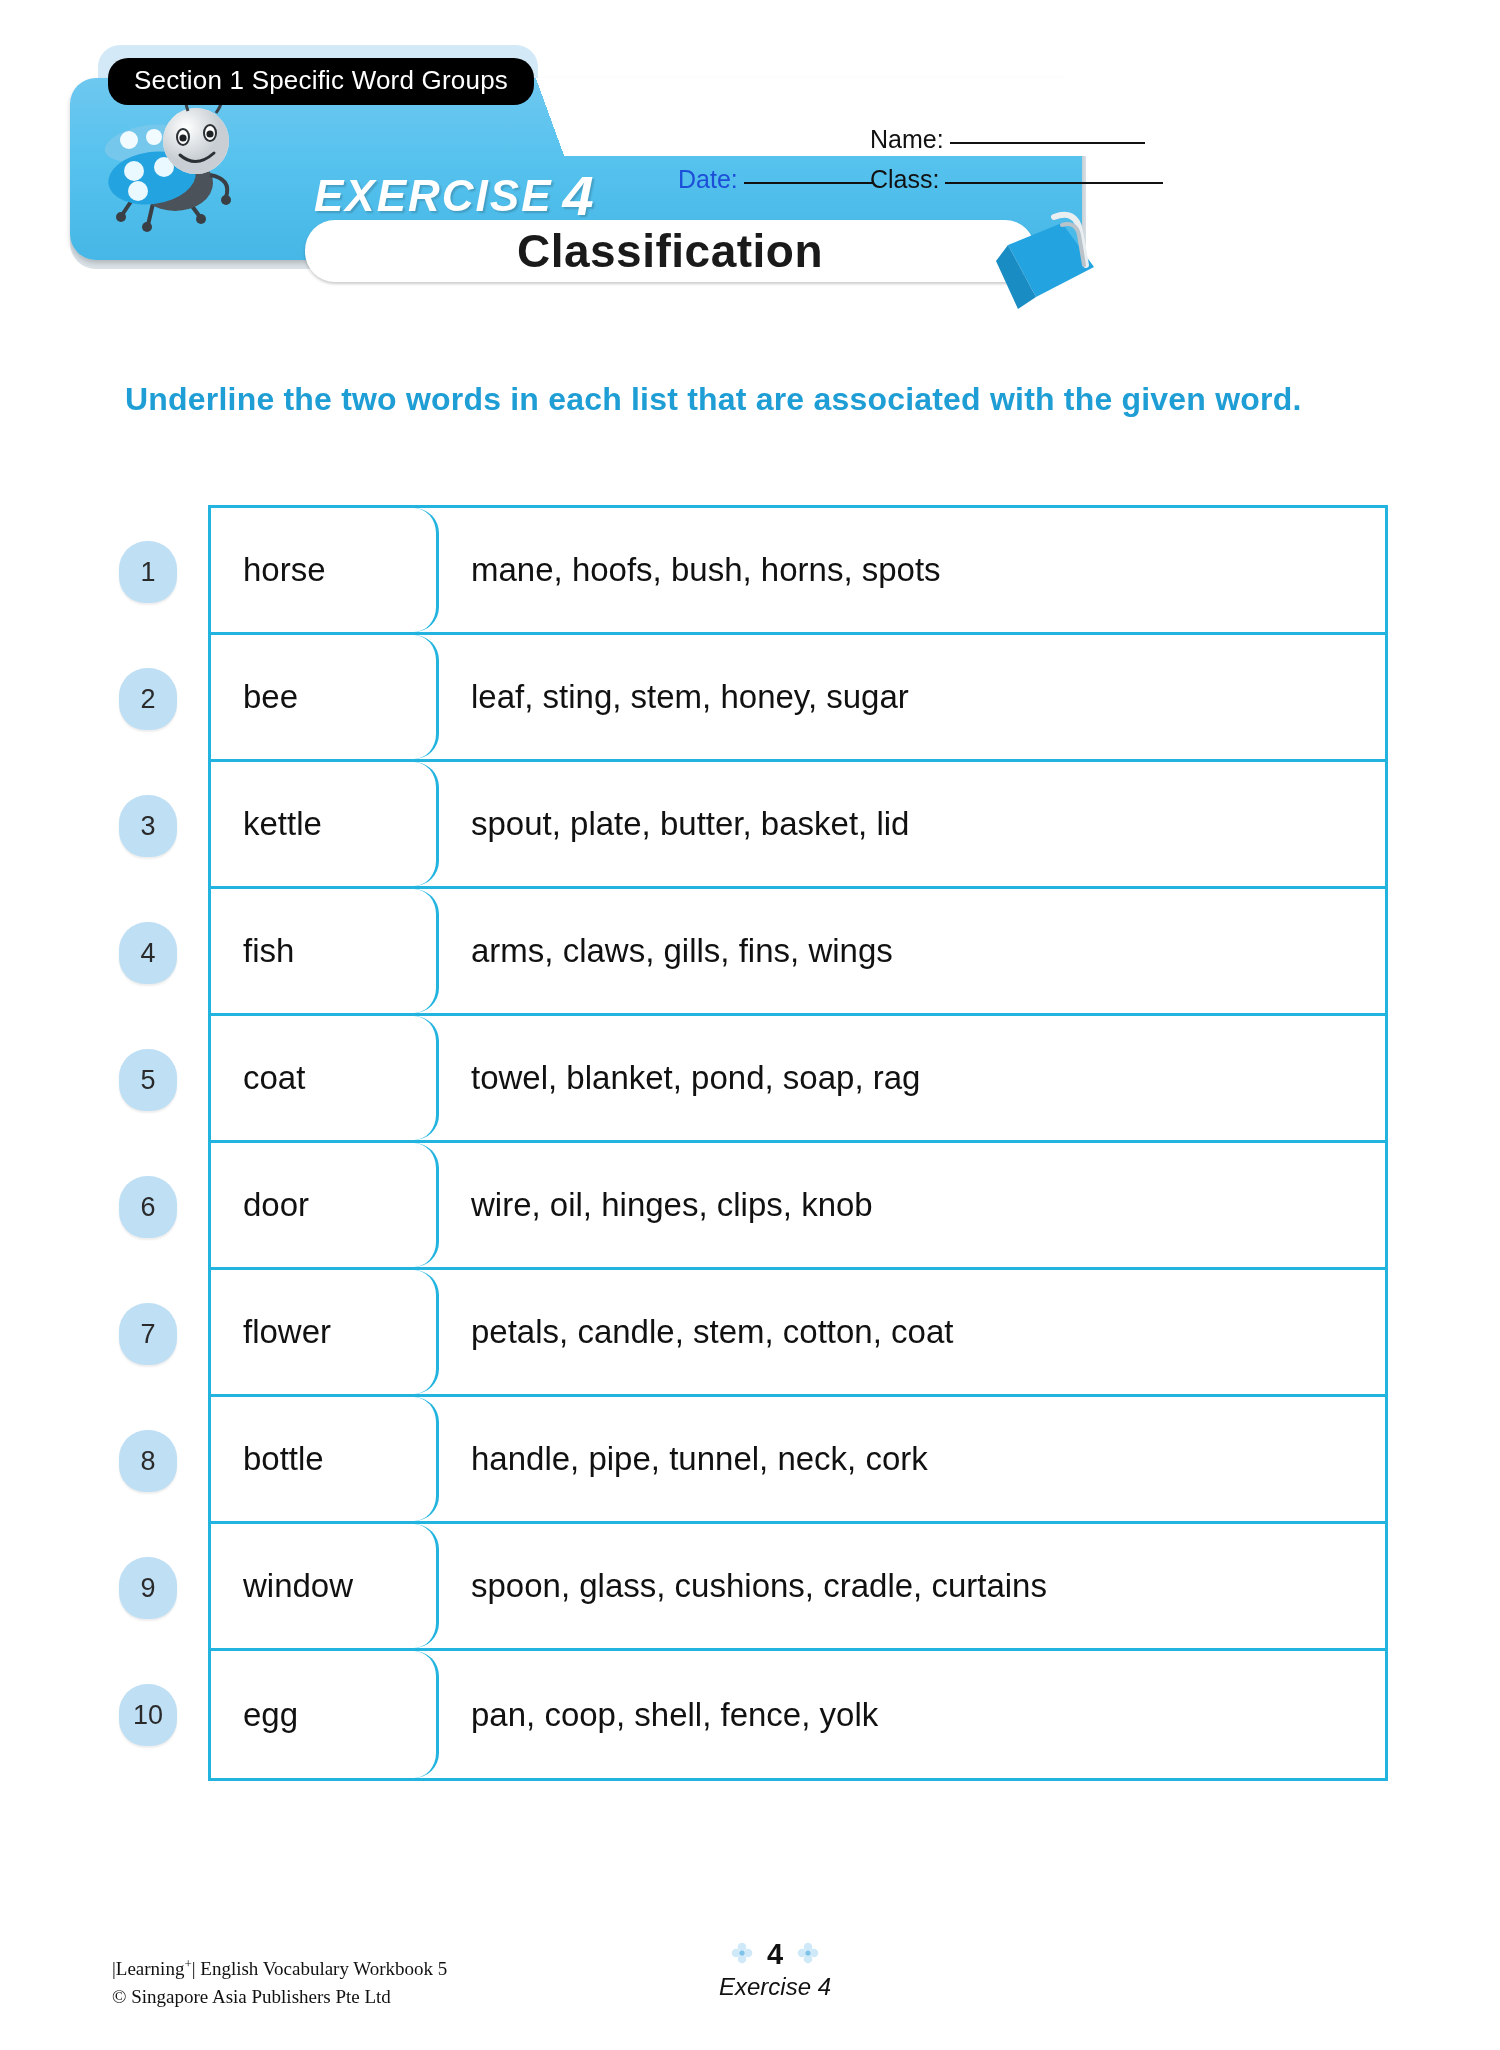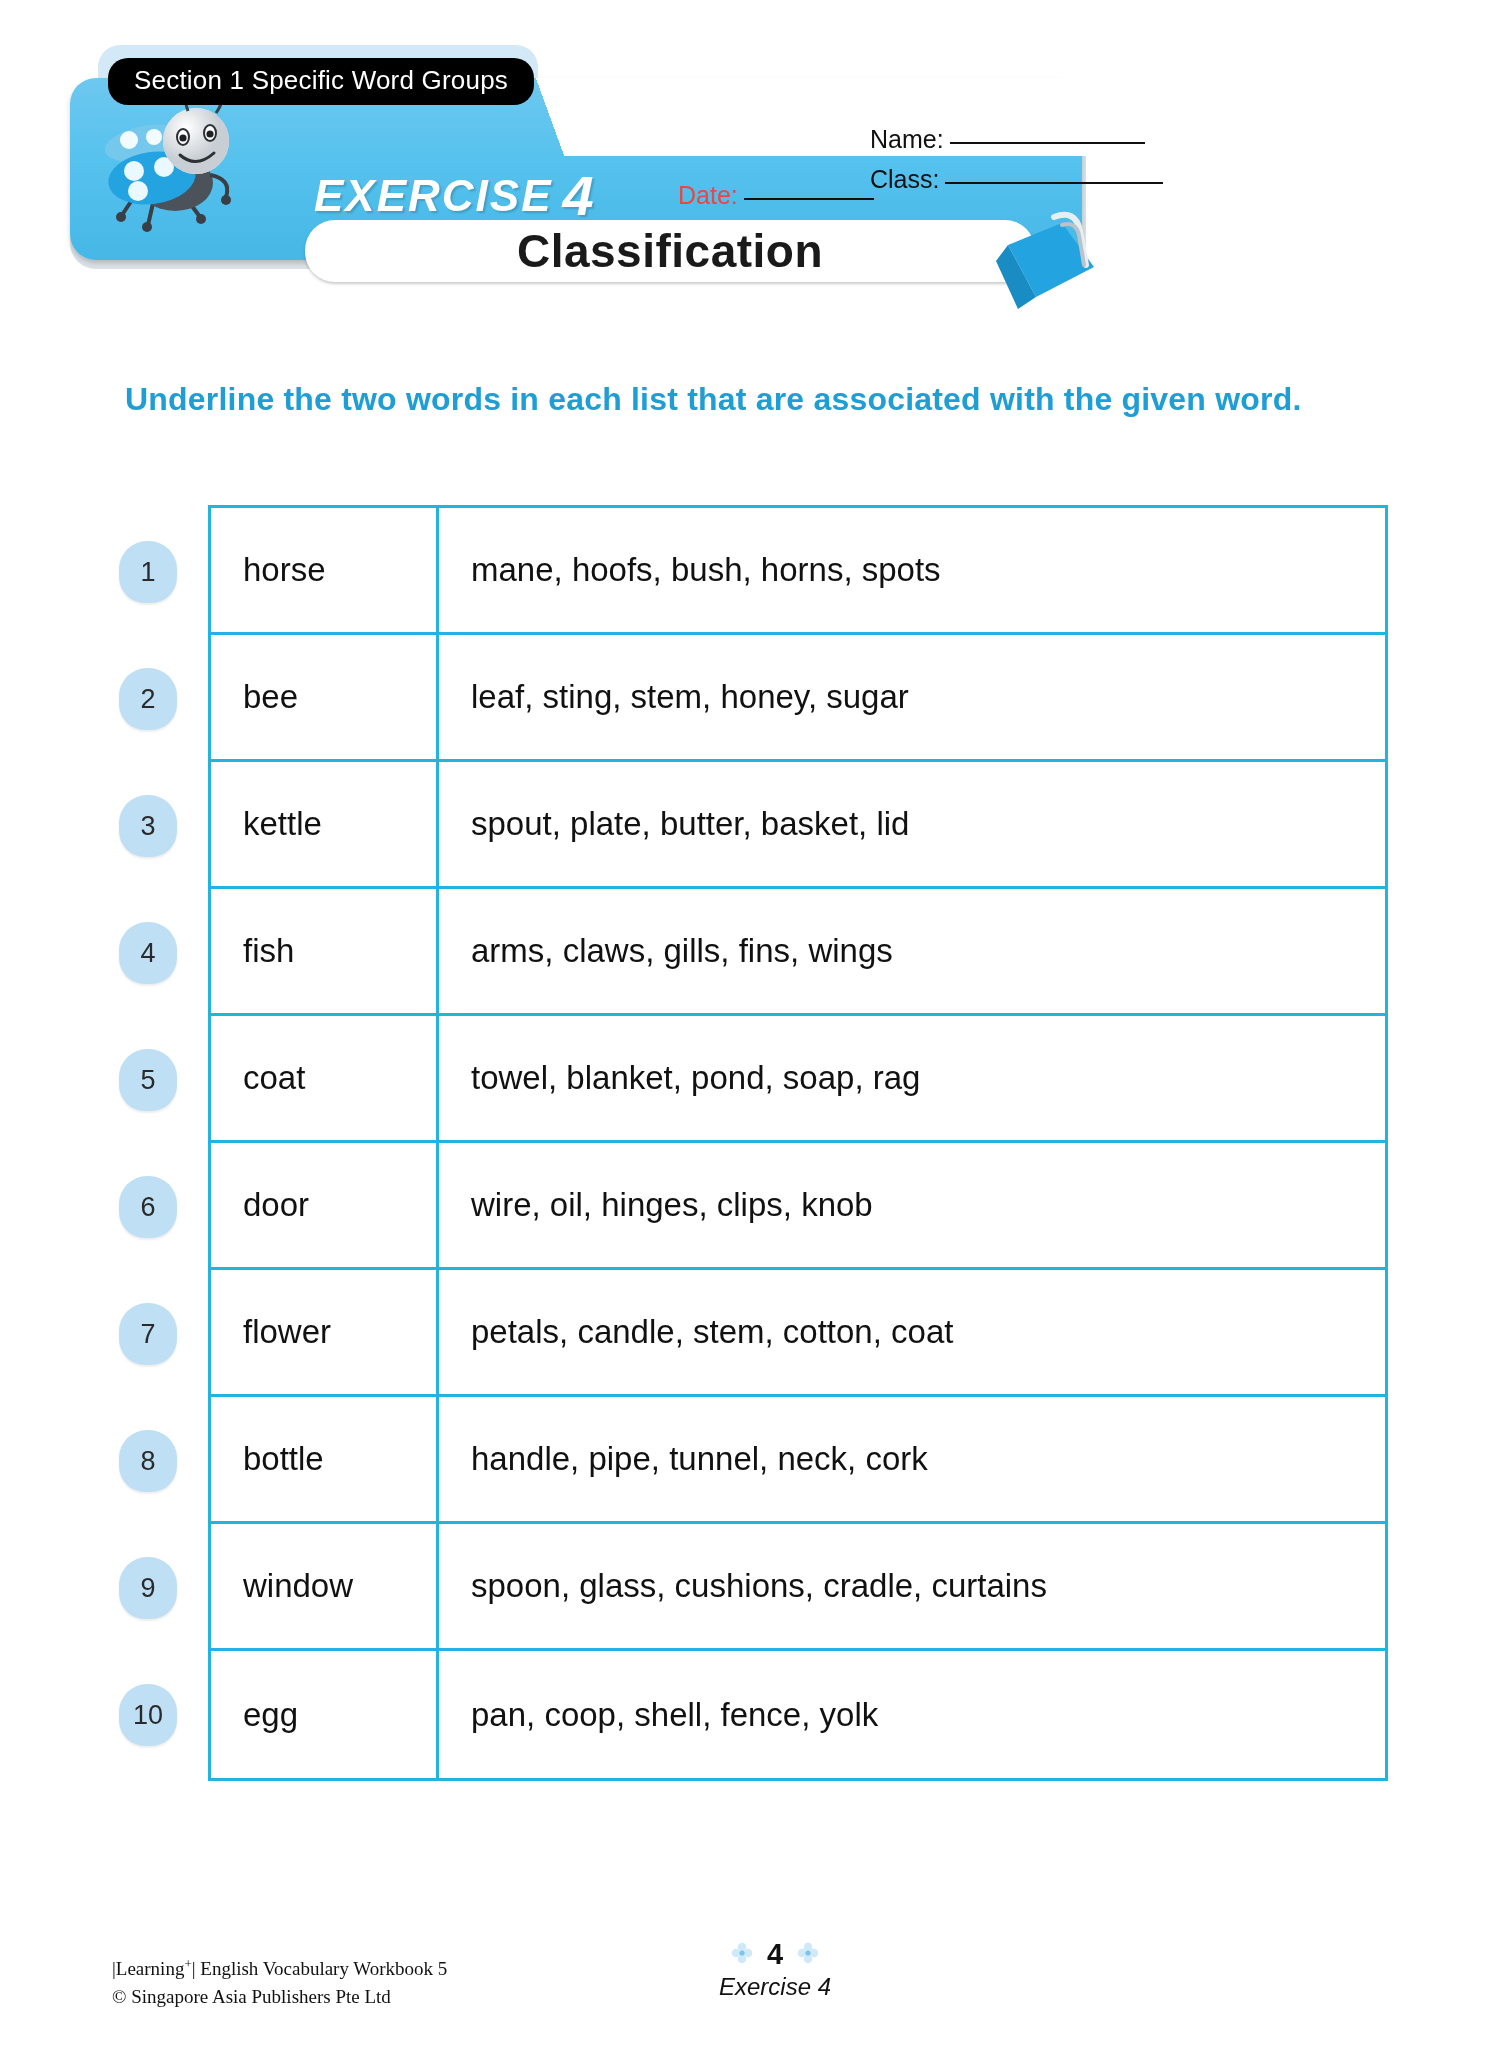--- a/index.html
+++ b/index.html
@@ -146,24 +146,23 @@
     font-size: 25px;
     color: #111;
     z-index: 7;
     white-space: nowrap;
   }
   .field-date {
     position: absolute;
     left: 608px;
     top: 120px;
     font-size: 25px;
-    color: #ef4444;
+    color: #1d4ed8;
     z-index: 7;
     white-space: nowrap;
-    margin-top: 16px;
   }
   .field-class {
     position: absolute;
     left: 800px;
     top: 120px;
     font-size: 25px;
     color: #111;
     z-index: 7;
     white-space: nowrap;
   }
@@ -228,20 +227,21 @@
   .trow:last-child { border-bottom: none; }
   .cell-word {
     width: 228px;
     box-sizing: border-box;
     border-right: 3px solid #22b4df;
     display: flex;
     align-items: center;
     padding-left: 32px;
     font-size: 33px;
     color: #111;
+    border-radius: 25px;
   }
   .cell-list {
     flex: 1;
     display: flex;
     align-items: center;
     padding-left: 32px;
     font-size: 33px;
     color: #111;
   }
   .num-badge {

